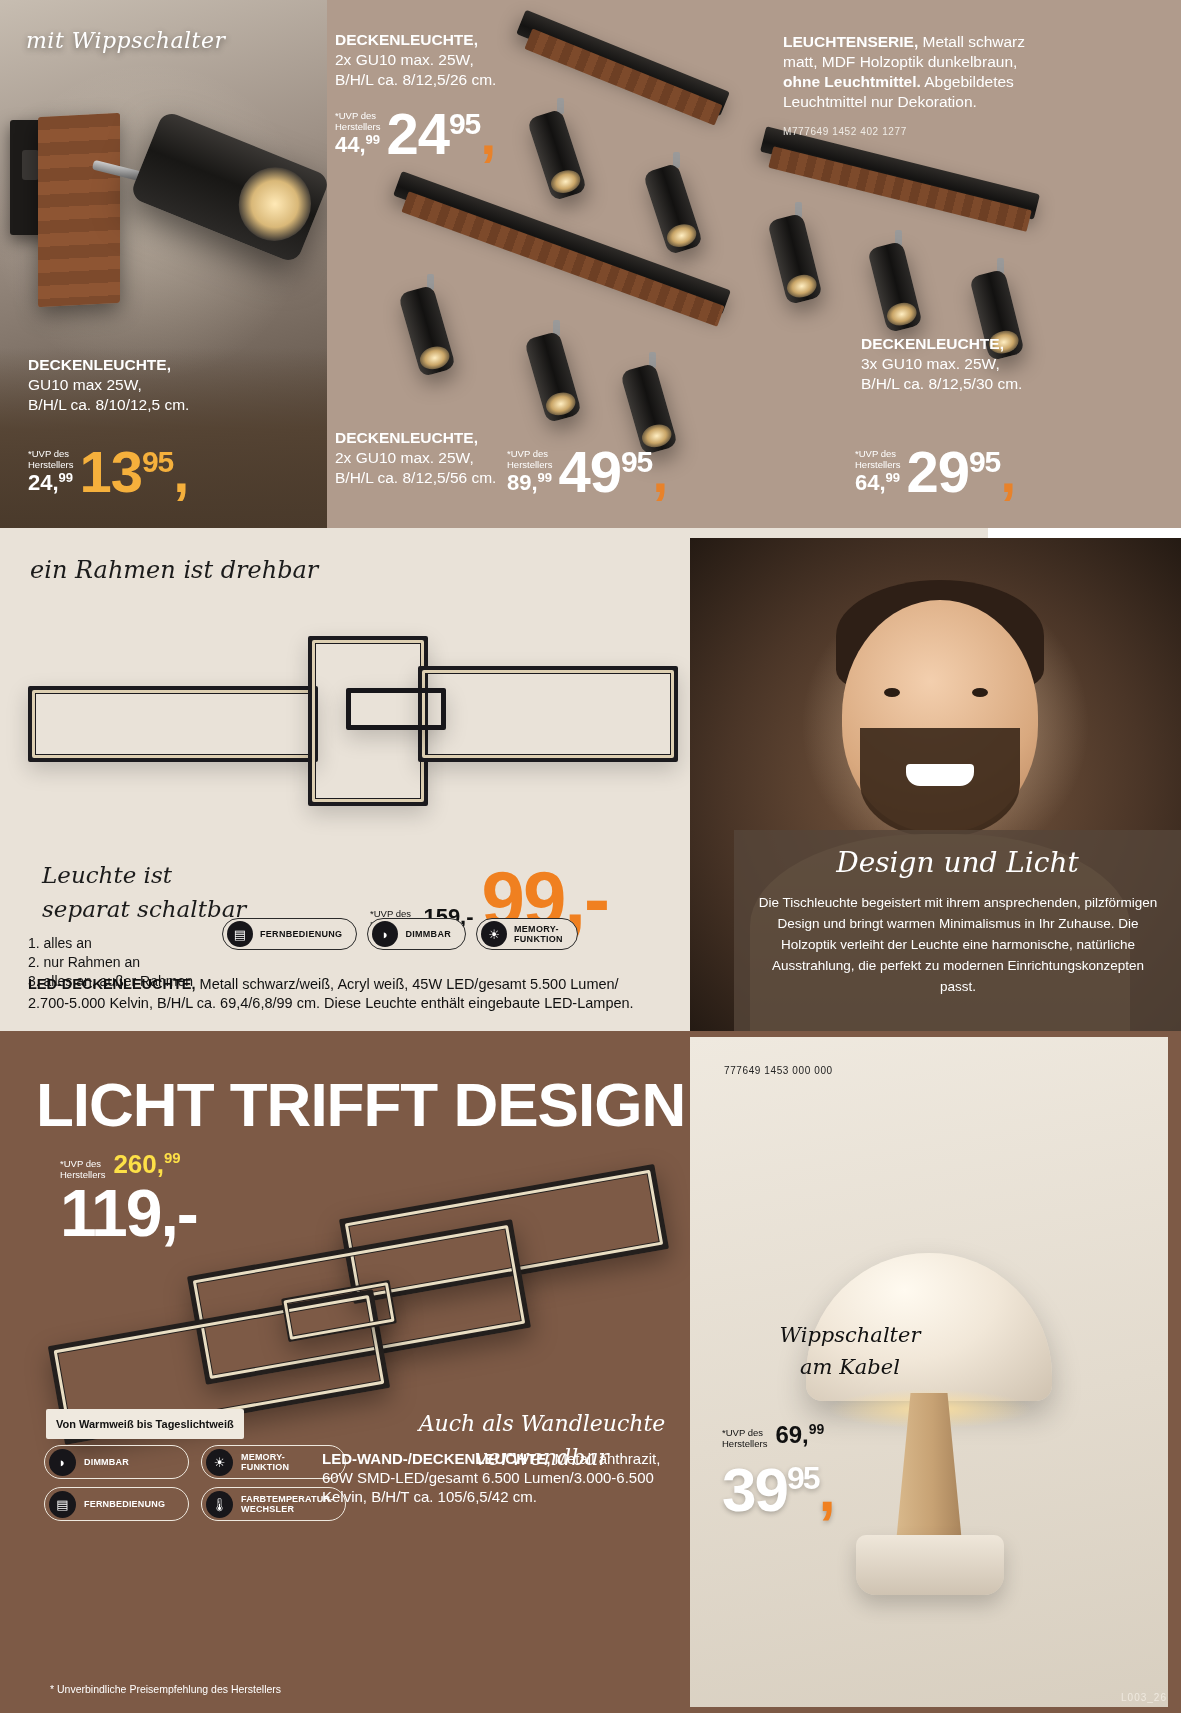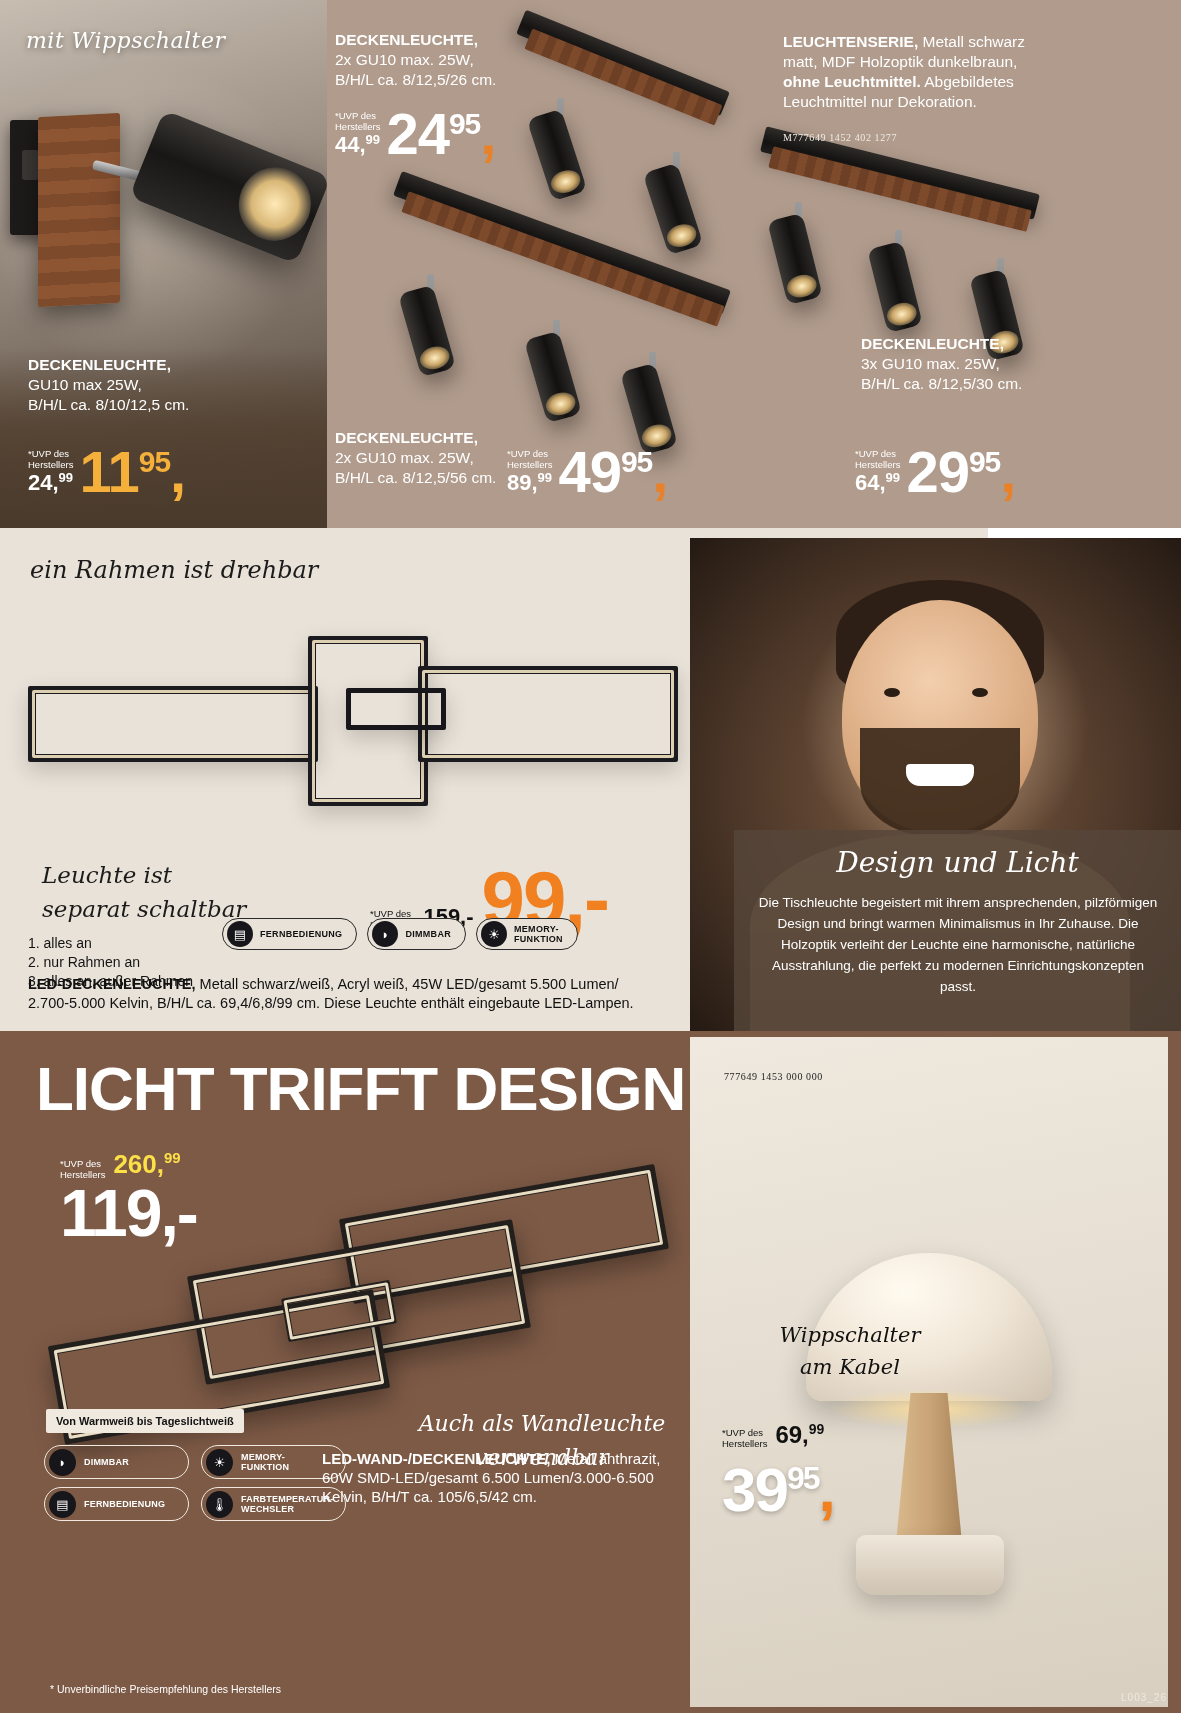--- a/index.html
+++ b/index.html
@@ -91,21 +91,21 @@
   .spot .lens {
     position:absolute; left:3px; bottom:4px; width:30px; height:22px; border-radius:50%;
     background: radial-gradient(ellipse at center,#ffeec2 0%,#caa668 45%,#2a2724 90%);
   }
   .stem { position:absolute; width:7px; height:16px; background:#9a9a9a; border-radius:2px; }
 
   
   .tblock { position:absolute; color:#fff; }
   .bold-ttl { font-weight:bold; }
   .desc { font-size:15.5px; line-height:20px; }
-  .artno { font-size:10px; letter-spacing:.6px; margin-top:20px; color:#f0ece6;font-family:Liberation Serif, serif; }
+  .artno { font-size:10px; letter-spacing:.6px; margin-top:14px; color:#f0ece6; }
 
   .price-wrap { position:absolute; display:flex; align-items:flex-end; gap:6px; }
   .uvp { font-size:9.5px; line-height:11px; color:#fff; }
   .oldprice { font-size:22px; font-weight:bold; color:#fff; }
   .oldprice sup { font-size:13px; }
   .newprice { font-size:58px; font-weight:bold; color:#fff; line-height:48px; letter-spacing:-1px; }
   .newprice sup { font-size:30px; vertical-align:super; }
   .newprice .comma { color:#e8822a; }
 
   
@@ -207,21 +207,21 @@
     font-size:13.5px; line-height:21px; color:#fff;
   }
 
   
   .bot {
     position:absolute; left:0; top:1031px; width:1181px; height:682px;
     background:#7d5a46;
   }
   .bot-left { position:absolute; left:14px; top:6px; width:676px; height:670px; }
   .headline {
-    position:absolute; left:22px; top:16px;
+    position:absolute; left:22px; top:32px;
     font-size:62px; font-weight:bold; color:#fff; letter-spacing:-1px;
   }
   .bot-price { position:absolute; left:46px; top:112px; }
   .bot-price .uvp { color:#fff; }
   .bot-price .oldrow { display:flex; align-items:flex-end; gap:8px; }
   .bot-price .old { font-size:26px; font-weight:bold; color:#fde047; }
   .bot-price .old sup { font-size:15px; }
   .bot-price .big { font-size:66px; font-weight:bold; color:#fff; line-height:62px; letter-spacing:-2px; margin-top:2px; }
 
   .bot-lamp { position:absolute; left:30px; top:140px; width:640px; height:320px; }
@@ -231,21 +231,21 @@
   }
   .frb::after {
     content:""; position:absolute; inset:-4px;
     border:3px solid rgba(255,243,214,.9); border-radius:2px;
   }
   .script-wand {
     position:absolute; left:388px; top:370px; width:280px; text-align:center;
     font-family:"DejaVu Serif", serif; font-style:italic; font-size:22px; color:#fff; line-height:34px;
   }
   .warmbadge {
-    position:absolute; left:32px; top:372px; height:24px;
+    position:absolute; left:32px; top:372px; height:30px;
     background:#efe9df; color:#111; font-size:11px; font-weight:bold;
     display:flex; align-items:center; padding:0 10px; border-radius:2px;
   }
   .bot-badges { position:absolute; left:30px; top:408px; display:grid; grid-template-columns:145px 145px; gap:8px 12px; }
   .badge-d {
     height:34px; border:1px solid #efe9df; border-radius:17px;
     display:flex; align-items:center; gap:8px; padding:0 10px 0 4px;
   }
   .badge-d .circ { width:27px; height:27px; border-radius:50%; background:#17161a; display:flex; align-items:center; justify-content:center; color:#fff; font-size:13px; }
   .badge-d .lbl { font-size:9px; font-weight:bold; color:#fff; line-height:10px; letter-spacing:.2px; }
@@ -325,21 +325,21 @@
     <div class="tblock" style="left:28px; top:355px; width:260px;">
       <div class="desc bold-ttl">DECKENLEUCHTE,</div>
       <div class="desc">GU10 max 25W,</div>
       <div class="desc">B/H/L ca. 8/10/12,5 cm.</div>
     </div>
     <div class="price-wrap" style="left:28px; top:438px;">
       <div style="display:flex;flex-direction:column;">
         <div class="uvp">*UVP des<br>Herstellers</div>
         <div class="oldprice"><span>24,</span><sup>99</sup></div>
       </div>
-      <div class="newprice" style="color:#f5b03c;"><span>11</span><sup>95</sup><span class="comma" style="color:#f5b03c;">,</span></div>
+      <div class="newprice" style="color:#f5b03c;"><span>13</span><sup>95</sup><span class="comma" style="color:#f5b03c;">,</span></div>
     </div>
   </div>
 
   <div class="top-right">
 
     <div class="fixture" style="left:186px; top:40px; width:260px; height:160px;">
       <div class="bar" style="left:0; top:10px; width:220px; transform:rotate(22deg);"></div>
       <div class="woodbar" style="left:8px; top:26px; width:205px; transform:rotate(22deg);"></div>
       <div class="stem" style="left:44px; top:58px;"></div>
       <div class="spot" style="left:26px; top:72px; transform:rotate(-18deg);">

